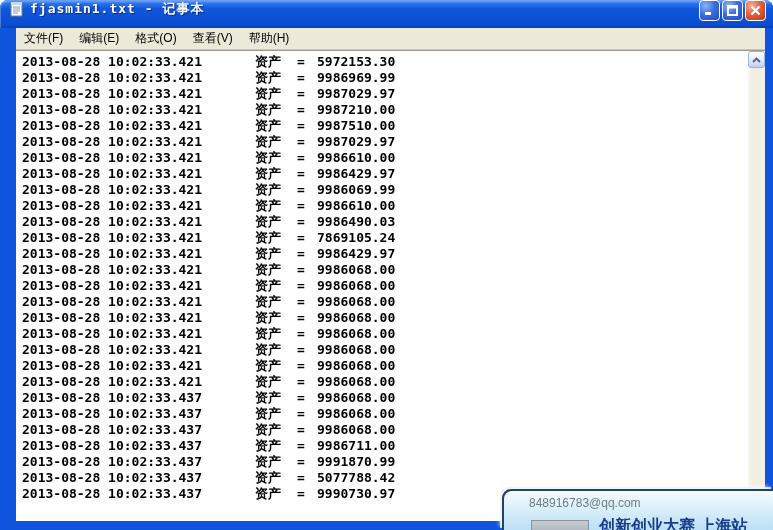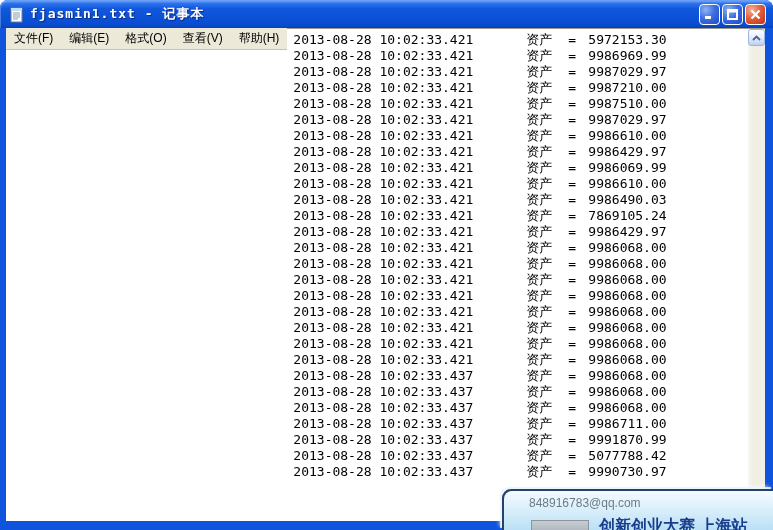--- a/index.html
+++ b/index.html
@@ -12,21 +12,21 @@
   .window{
     position:absolute;inset:0;
     background:#0f54dd;
     border-radius:8px 8px 0 0;
     display:flex;flex-direction:column;
   }
   .titlebar{
     height:28px;flex:0 0 28px;
     border-radius:8px 8px 0 0;
     background:linear-gradient(180deg,#2a6ef0 0%,#5a9bf8 5%,#2e74ee 12%,#1158dc 30%,#0a50d6 70%,#0a4cce 90%,#0640b4 100%);
-    display:flex;align-items:center;
+    display:flex;
     padding:0 6px 0 6px;box-sizing:border-box;
     box-shadow:inset 1px 1px 0 rgba(255,255,255,.25);
   }
   .title-icon{width:17px;height:17px;margin:0 5px 0 2px;flex:0 0 auto;}
   .title-text{
     color:#ffffff;font-weight:bold;font-size:13px;
     text-shadow:1px 1px 1px #0a2a80;
     flex:1 1 auto;white-space:nowrap;overflow:hidden;
     font-family:"DejaVu Sans Mono","Liberation Mono",monospace;
     letter-spacing:1px;
@@ -36,43 +36,43 @@
     width:21px;height:21px;border-radius:4px;
     border:1px solid #ffffff;box-sizing:border-box;
     display:flex;align-items:center;justify-content:center;
     padding:0;cursor:default;
   }
   .btn-blue{background:radial-gradient(circle at 30% 25%,#8fb4f4 0%,#3e6fe0 45%,#1e48c6 100%);}
   .btn-red{background:radial-gradient(circle at 30% 25%,#f6b09a 0%,#e3603c 45%,#bb3313 100%);}
   
   .frame{
     flex:1 1 auto;min-height:0;
-    margin:0 8px 9px 6px;
-    display:flex;flex-direction:row;
+    margin:0 8px 9px 16px;
+    display:flex;flex-direction:column;
     background:#ffffff;
   }
   .menubar{
     height:21px;flex:0 0 21px;
     background:#ece9d8;
     border-bottom:1px solid #c9c5b2;
     display:flex;align-items:center;
     font-size:12px;color:#000;
   }
   .menu-item{padding:2px 8px;white-space:nowrap;}
   
   .client{flex:1 1 auto;min-height:0;display:flex;border-top:1px solid #9a9a8e;}
   .textarea{
     flex:1 1 auto;min-width:0;background:#ffffff;
     padding:3px 0 0 6px;box-sizing:border-box;overflow:hidden;
     cursor:text;
   }
   .log-row{
     display:flex;height:16px;line-height:16px;white-space:pre;
     font-family:"DejaVu Sans Mono","Liberation Mono",monospace;
-    font-size:13px;font-weight:normal;color:#000;
+    font-size:13px;font-weight:bold;color:#000;
   }
   .log-ts{width:217px;flex:0 0 217px;}
   .log-label{width:58px;flex:0 0 58px;text-align:center;}
   .log-eq{width:20px;flex:0 0 20px;}
   .log-val{flex:0 0 auto;}
   
   .scrollbar{
     width:17px;flex:0 0 17px;
     background:linear-gradient(90deg,#f8f7f3 0%,#f0eee2 30%,#f2f0e6 100%);
     display:flex;flex-direction:column;justify-content:space-between;

